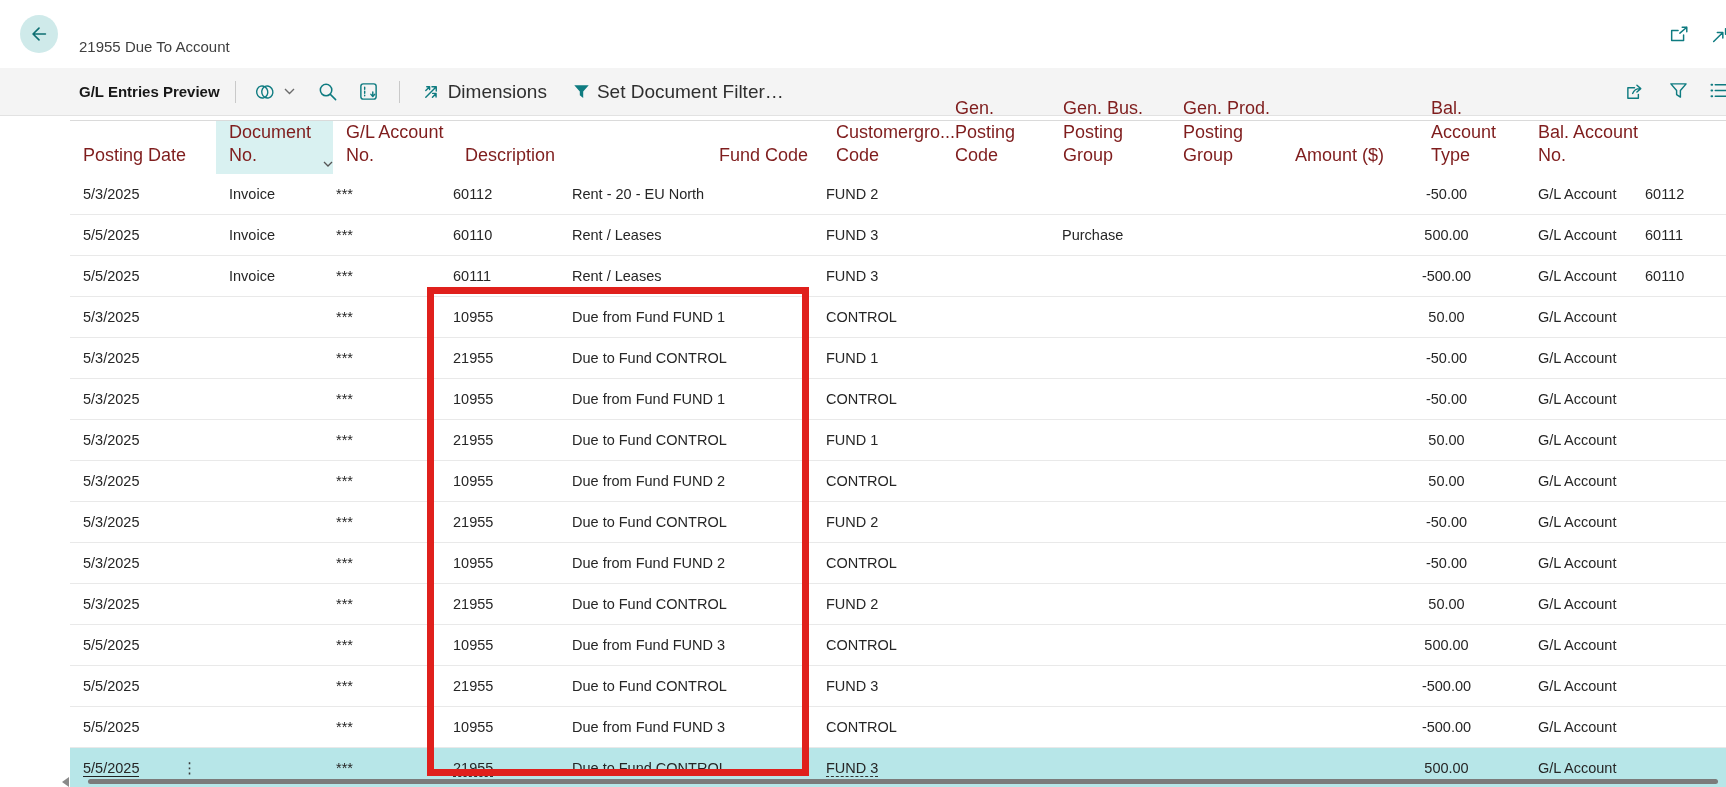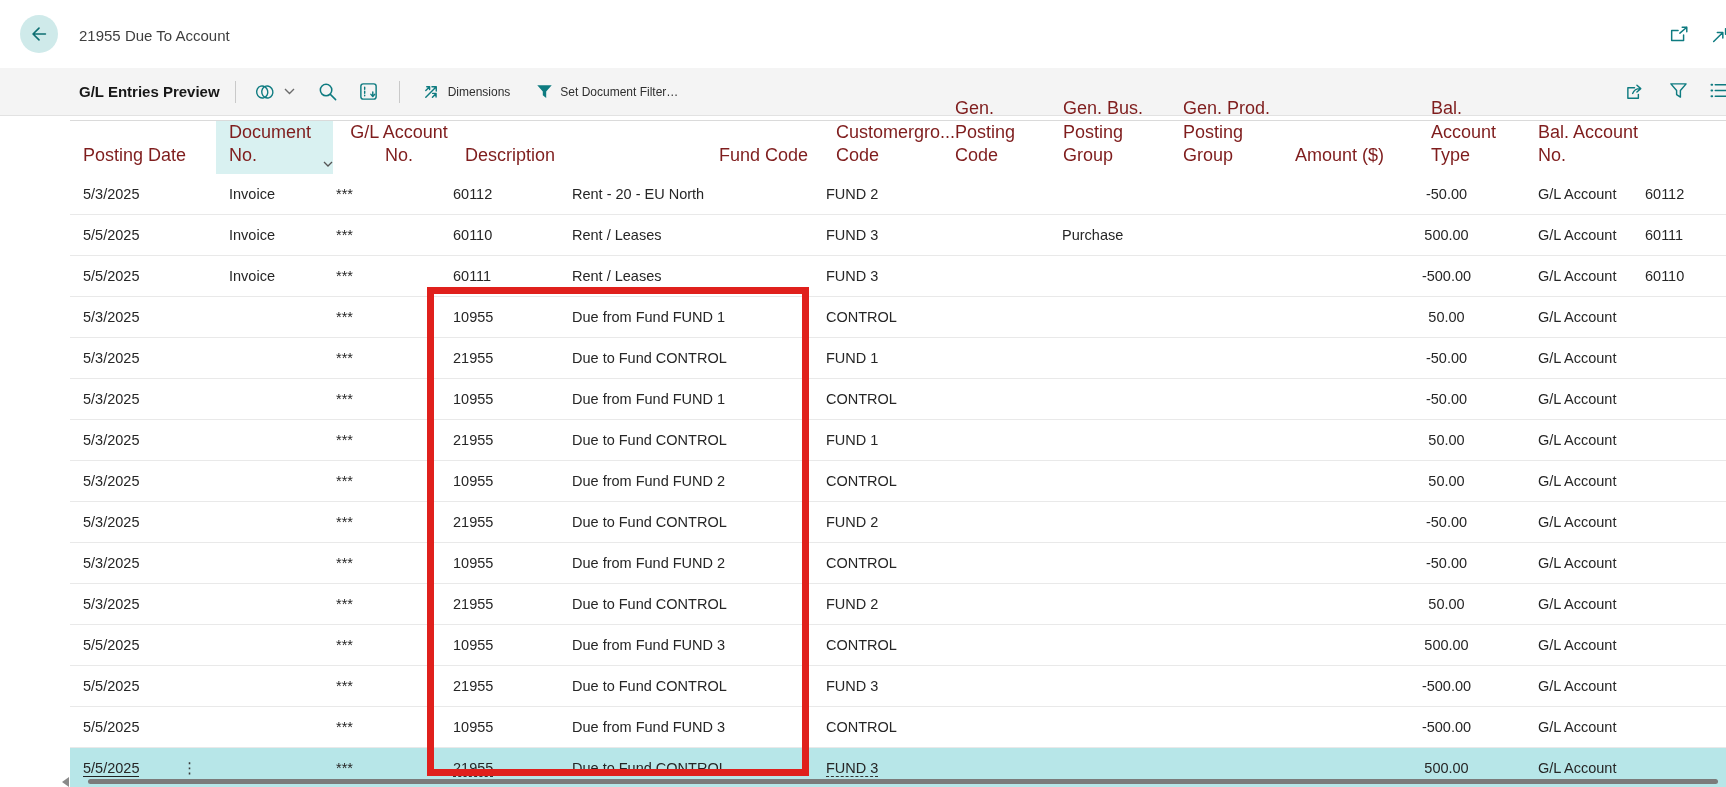--- a/index.html
+++ b/index.html
@@ -3,50 +3,50 @@
 <meta charset="utf-8">
 <style>
   html,body{margin:0;padding:0;background:#fff;}
   .frame{position:relative;width:1726px;height:787px;background:#fff;overflow:hidden;
          font-family:"Liberation Sans",sans-serif;color:#262626;}
 
   
   .appbar{position:absolute;top:0;left:0;width:100%;height:68px;background:#fff;}
   .back-circle{position:absolute;left:20px;top:15px;width:38px;height:38px;border-radius:50%;
                background:#cfeaea;display:flex;align-items:center;justify-content:center;cursor:pointer;}
-  .page-title{position:absolute;left:79px;top:1px;height:68px;display:flex;align-items:center;
+  .page-title{position:absolute;left:79px;top:12px;height:68px;display:flex;align-items:center;
               font-size:15px;color:#3f3f3f;}
   .appbar-ico{position:absolute;top:24px;cursor:pointer;}
 
   
   .toolbar{position:absolute;top:68px;left:0;width:100%;height:47px;background:#f4f4f4;
            border-bottom:1px solid #e2e2e2;display:flex;align-items:center;}
   .tb-caption{margin-left:79px;font-size:15px;font-weight:bold;color:#171717;white-space:nowrap;}
   .tb-divider{width:1px;height:22px;background:#c9c9c9;margin-left:15px;}
   .tb-btn{display:flex;align-items:center;gap:7px;cursor:pointer;white-space:nowrap;
-          font-size:12px;color:#2f2f2f;}
+          font-size:19px;color:#2f2f2f;}
   .tb-ico{display:flex;align-items:center;cursor:pointer;}
   .tb-abs{position:absolute;top:13px;}
 
   
   .ghead{position:absolute;top:120px;left:70px;width:1680px;height:54px;display:flex;
          border-top:1px solid #dadada;}
   .hcell{box-sizing:border-box;display:flex;align-items:flex-end;padding:0 0 7px 13px;
          font-size:18px;color:#7f1d1d;line-height:1.32;cursor:pointer;}
   .hcell.hl{background:#d9f1f1;}
   .grows{position:absolute;top:174px;left:70px;width:1680px;}
   .grow{position:relative;display:flex;height:40px;border-bottom:1px solid #e9e9e9;background:#fff;}
   .grow.selected{background:#b7e6e8;}
   .cell{box-sizing:border-box;display:flex;align-items:center;padding-left:13px;
         font-size:14.5px;color:#262626;white-space:nowrap;overflow:hidden;cursor:default;}
 
   .col-posting_date{width:146px;}
   .col-doc_type{width:107px;}
   .col-doc_no{width:117px;gap:6px;}
-  .col-gl_account_no{width:119px;text-align:center;}
+  .col-gl_account_no{width:119px;}
   .col-description{width:254px;}
   .col-fund_code{width:117px;}
   .col-customer_group_code{width:119px;}
   .col-gen_posting_type{width:108px;}
   .col-gen_bus_posting_group{width:120px;}
   .col-gen_prod_posting_group{width:108px;}
   .col-amount{width:125px;justify-content:center;text-align:right;padding-left:0;padding-right:2px;}
   .col-bal_account_type{width:120px;padding-left:28px;}
   .col-bal_account_no{width:120px;padding-left:15px;}
 

